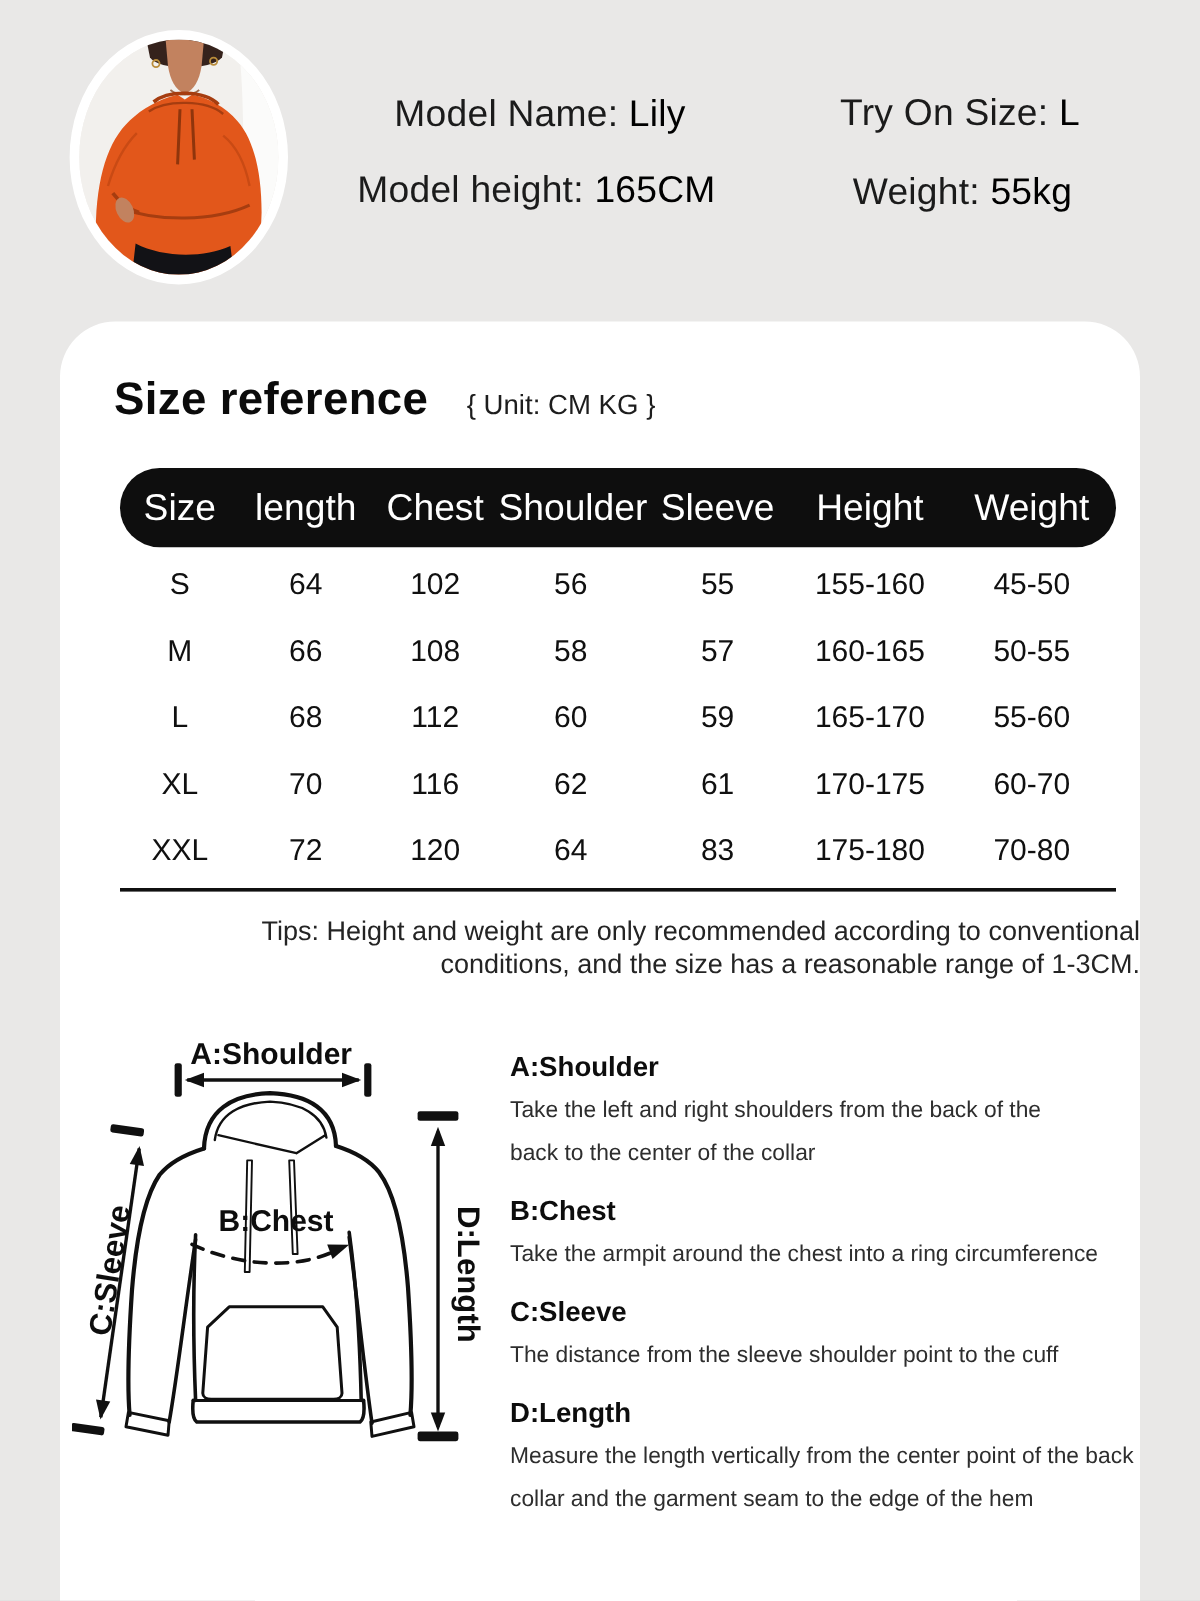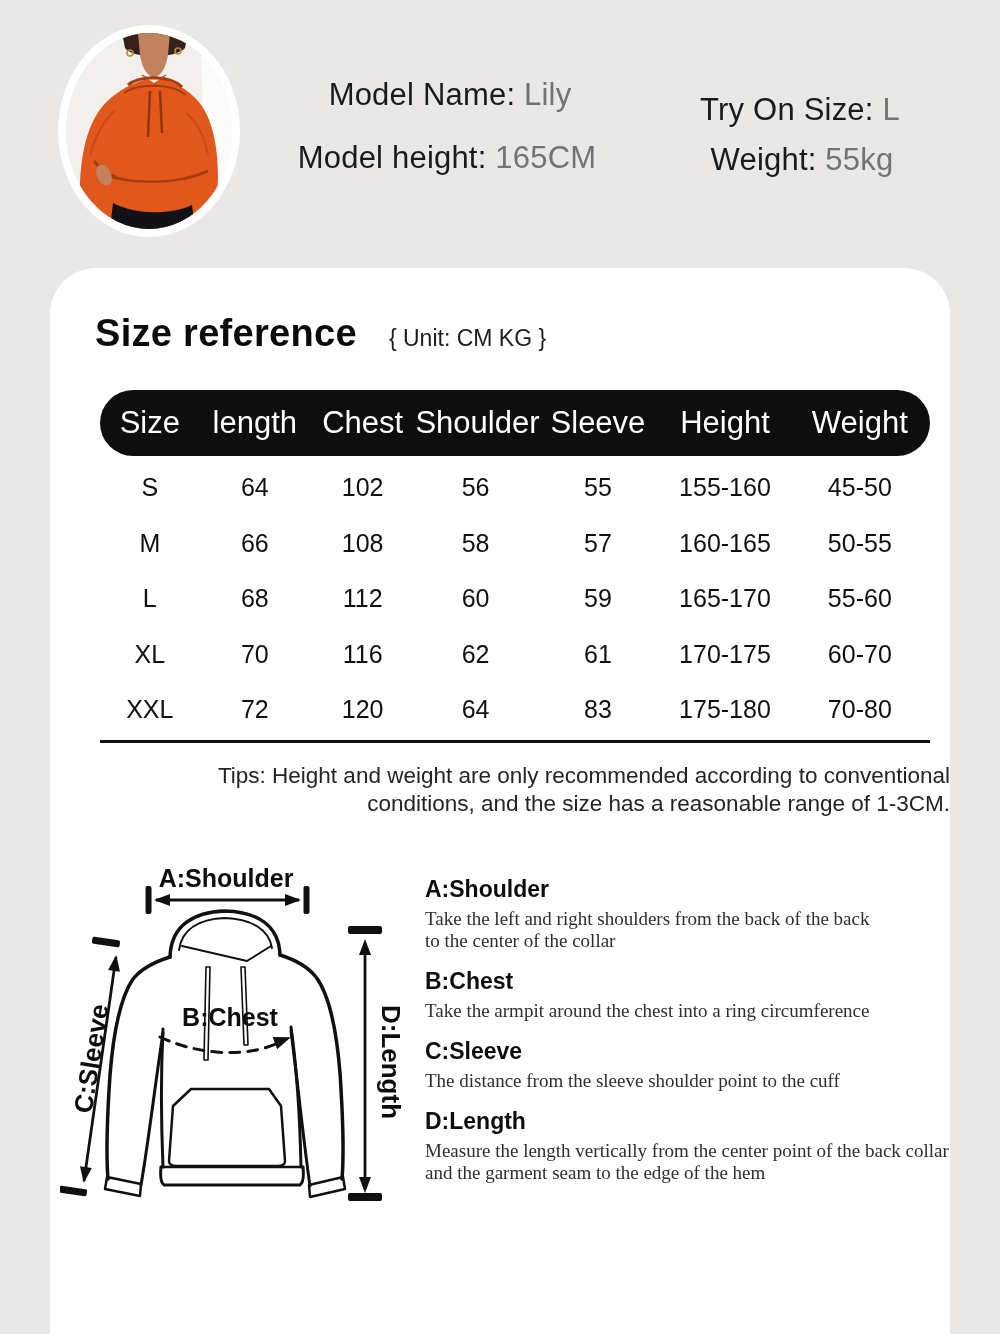--- a/index.html
+++ b/index.html
@@ -14,23 +14,23 @@
   .photo{
     position:absolute;left:58px;top:25px;width:182px;height:212px;
     border:8px solid #ffffff;border-radius:50%;overflow:hidden;
     background:#f2f0ed;box-sizing:border-box;
   }
   .photo svg{display:block;width:100%;height:100%;}
   .hdr-item{
     position:absolute;font-size:31px;color:#1b1b1b;white-space:nowrap;
     text-align:center;letter-spacing:.2px;
   }
-  .hdr-item .val{color:#737373;}
+  .hdr-item .val{color:#000000;}
   .hdr-model-name{left:270px;top:77px;width:360px;}
-  .hdr-try-size{left:640px;top:76px;width:320px;margin-top:16px;}
+  .hdr-try-size{left:640px;top:76px;width:320px;}
   .hdr-model-height{left:267px;top:140px;width:360px;}
   .hdr-weight{left:642px;top:142px;width:320px;}
 
   
   .card{
     position:absolute;left:50px;top:268px;width:900px;height:1181px;
     background:#ffffff;border-radius:46px;
   }
   .title-row{
     position:absolute;left:45px;top:44px;display:flex;align-items:baseline;gap:16px;
@@ -52,21 +52,21 @@
   .tips{
     position:absolute;left:0;top:494px;width:100%;text-align:right;
     font-size:22.5px;color:#242424;line-height:27.5px;
   }
 
   
   .diagram{position:absolute;left:10px;top:587px;width:360px;height:378px;}
   .measure{position:absolute;left:375px;top:608px;width:560px;}
   .m-block{margin:0 0 16px 0;}
   .m-head{font-size:23px;font-weight:bold;color:#0d0d0d;margin:0 0 5px 0;}
-  .m-desc{font-size:19px;color:#2e2e2e;line-height:22px;margin:0;font-family:Liberation Serif, serif;}
+  .m-desc{font-size:19px;color:#2e2e2e;line-height:36px;margin:0;}
   .m-block.m0 .m-desc{max-width:462px;}
   .m-block.m3 .m-desc{max-width:532px;}
 
   .diag-label{font-weight:bold;fill:#0d0d0d;
     font-family:"Liberation Sans","DejaVu Sans",sans-serif;}
 </style>
 </head>
 <body>
 
 <div class="page">

